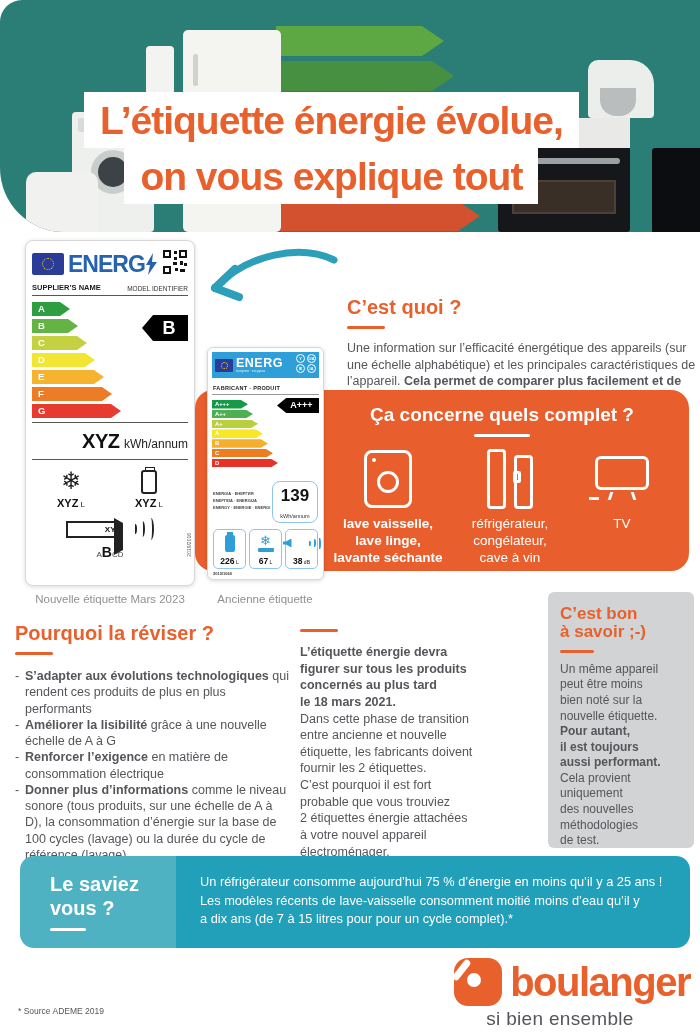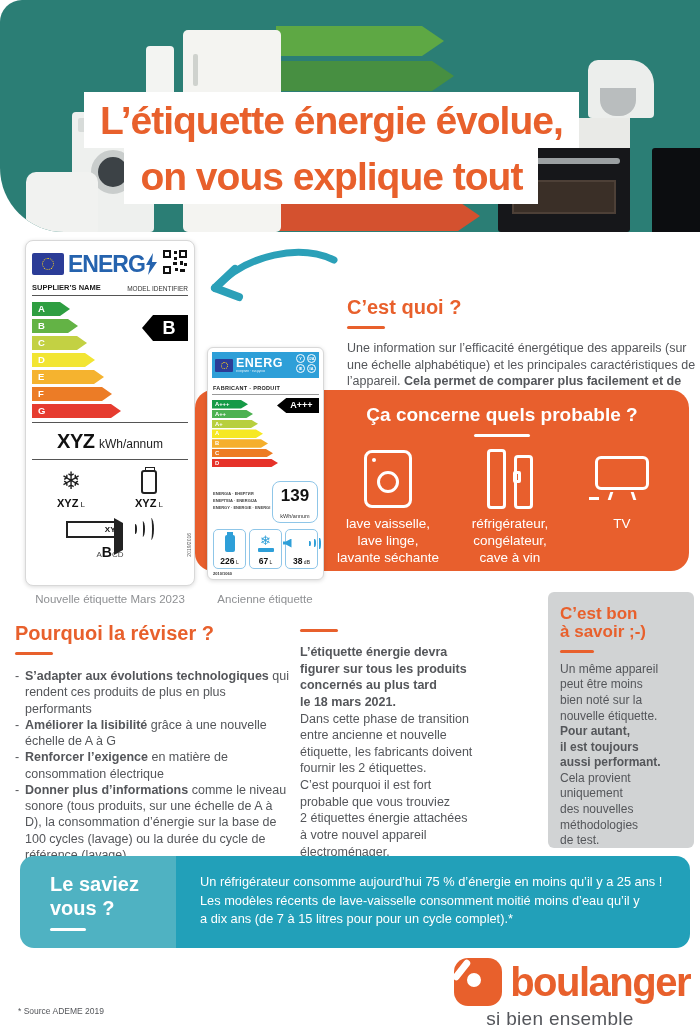--- a/index.html
+++ b/index.html
@@ -57,21 +57,21 @@
   #new-grades .nl-row:nth-child(1){width:38px;}
   #new-grades .nl-row:nth-child(2){width:46px;}
   #new-grades .nl-row:nth-child(3){width:55px;}
   #new-grades .nl-row:nth-child(4){width:63px;}
   #new-grades .nl-row:nth-child(5){width:72px;}
   #new-grades .nl-row:nth-child(6){width:80px;}
   #new-grades .nl-row:nth-child(7){width:89px;}
   .nl-rating{position:absolute;right:0px;top:13px;width:46px;height:26px;background:#000;color:#fff;
              font-weight:bold;font-size:18px;line-height:26px;text-align:center;padding-left:8px;
              clip-path:polygon(0 50%,24% 0,100% 0,100% 100%,24% 100%);}
-  .nl-kwh{margin-top:4px;border-top:1px solid #555;border-bottom:1px solid #555;padding:7px 0 6px 0;text-align:center;}
+  .nl-kwh{margin-top:4px;border-top:1px solid #555;border-bottom:1px solid #555;padding:7px 0 6px 0;text-align:right;}
   .nl-kwh .v{font-size:20px;font-weight:bold;color:#111;letter-spacing:-0.5px;}
   .nl-kwh .u{font-size:12px;color:#222;}
   .nl-icons{display:flex;justify-content:space-around;margin-top:8px;}
   .nl-ic{text-align:center;}
   .snowflake-big{font-size:24px;line-height:26px;color:#1c1c1c;}
   .bottle{width:16px;height:24px;border:2px solid #222;border-radius:3px;margin:2px auto 0 auto;position:relative;}
   .bottle:before{content:"";position:absolute;left:2px;top:-5px;width:8px;height:3px;border:1.5px solid #222;border-bottom:none;}
   .vol{font-size:8px;color:#222;margin-top:3px;}
   .vol b{font-size:11px;color:#111;}
   .nl-noise{display:flex;justify-content:center;align-items:center;margin-top:7px;height:26px;}
@@ -92,21 +92,21 @@
   .caption{position:absolute;font-size:11.5px;color:#8e9093;text-align:center;}
   .cap-new{left:25px;top:593px;width:170px;}
   .cap-old{left:200px;top:593px;width:130px;}
 
   
   .products{position:absolute;left:195px;top:390px;width:494px;height:181px;background:#e85f2d;border-radius:18px;}
   .products h2{position:absolute;left:120px;right:0;top:14px;margin:0;text-align:center;
                color:#fff;font-size:19px;font-weight:bold;}
   .products .uline{position:absolute;left:0;right:0;top:44px;margin:0 auto;width:56px;height:3px;background:#fff;border-radius:2px;transform:translateX(60px);}
   .pcol{position:absolute;top:56px;display:flex;flex-direction:column;align-items:center;}
-  .pc1{left:113px;width:160px;}
+  .pc1{left:113px;width:160px;font-weight:bold;}
   .pc2{left:246px;width:138px;}
   .pc3{left:392px;width:70px;}
   .icon-box{height:66px;display:flex;align-items:center;justify-content:center;}
   .plabel{color:#fff;font-size:13.5px;line-height:1.25;text-align:center;white-space:pre-line;margin-top:4px;}
   .i-washer{width:48px;height:58px;border:3px solid #fff;border-radius:8px;position:relative;}
   .i-washer .c{position:absolute;left:10px;top:18px;width:22px;height:22px;border:3px solid #fff;border-radius:50%;}
   .i-washer .d{position:absolute;left:5px;top:5px;width:4px;height:4px;background:#fff;border-radius:50%;}
   .i-fridge{width:46px;height:60px;position:relative;}
   .i-fridge .dl{position:absolute;left:0;top:0;width:19px;height:60px;border:3px solid #fff;border-radius:4px;}
   .i-fridge .dr{position:absolute;right:0;top:6px;width:19px;height:54px;border:3px solid #fff;border-radius:4px;}
@@ -338,21 +338,21 @@
     <path d="M13 41 L37 50" stroke="#2ba0b8" stroke-width="8" fill="none" stroke-linecap="round"></path>
   </svg>
 
   <div class="whatis">
     <h2 class="orange-h">C’est quoi ?</h2>
     <div class="uline-o"></div>
     <p class="body-txt"><span>Une information sur l’efficacité énergétique des appareils (sur une échelle alphabétique) et les principales caractéristiques de l’appareil. </span><b>Cela permet de comparer plus facilement et de choisir les produits les plus économes.</b></p>
   </div>
 
   <div class="products">
-    <h2>Ça concerne quels probable ?</h2>
+    <h2>Ça concerne quels complet ?</h2>
     <div class="uline"></div>
     <div class="pcol pc1">
       <div class="icon-box">
           <div class="i-washer">
             <span class="d"></span>
             <span class="c"></span>
           </div>
         </div>
       <div class="plabel">lave vaisselle,
 lave linge,

